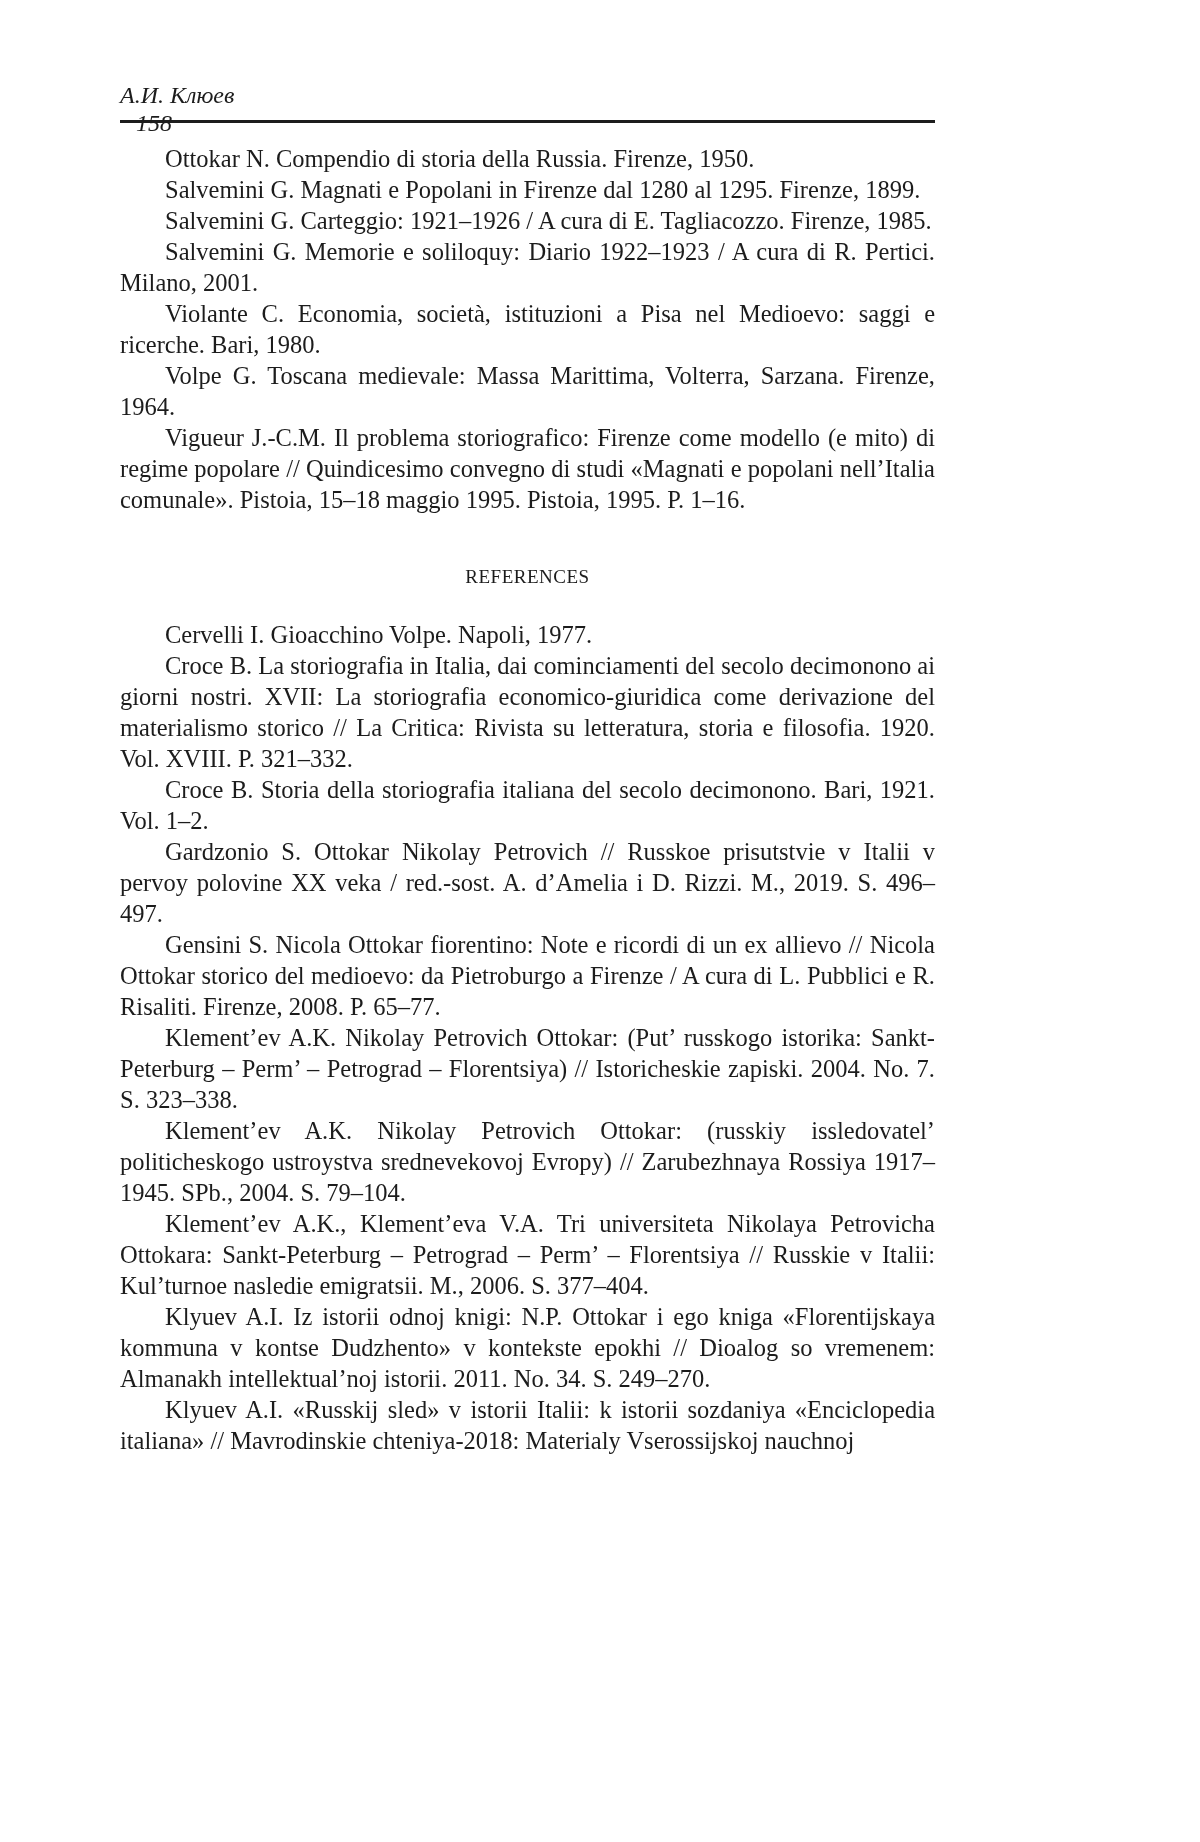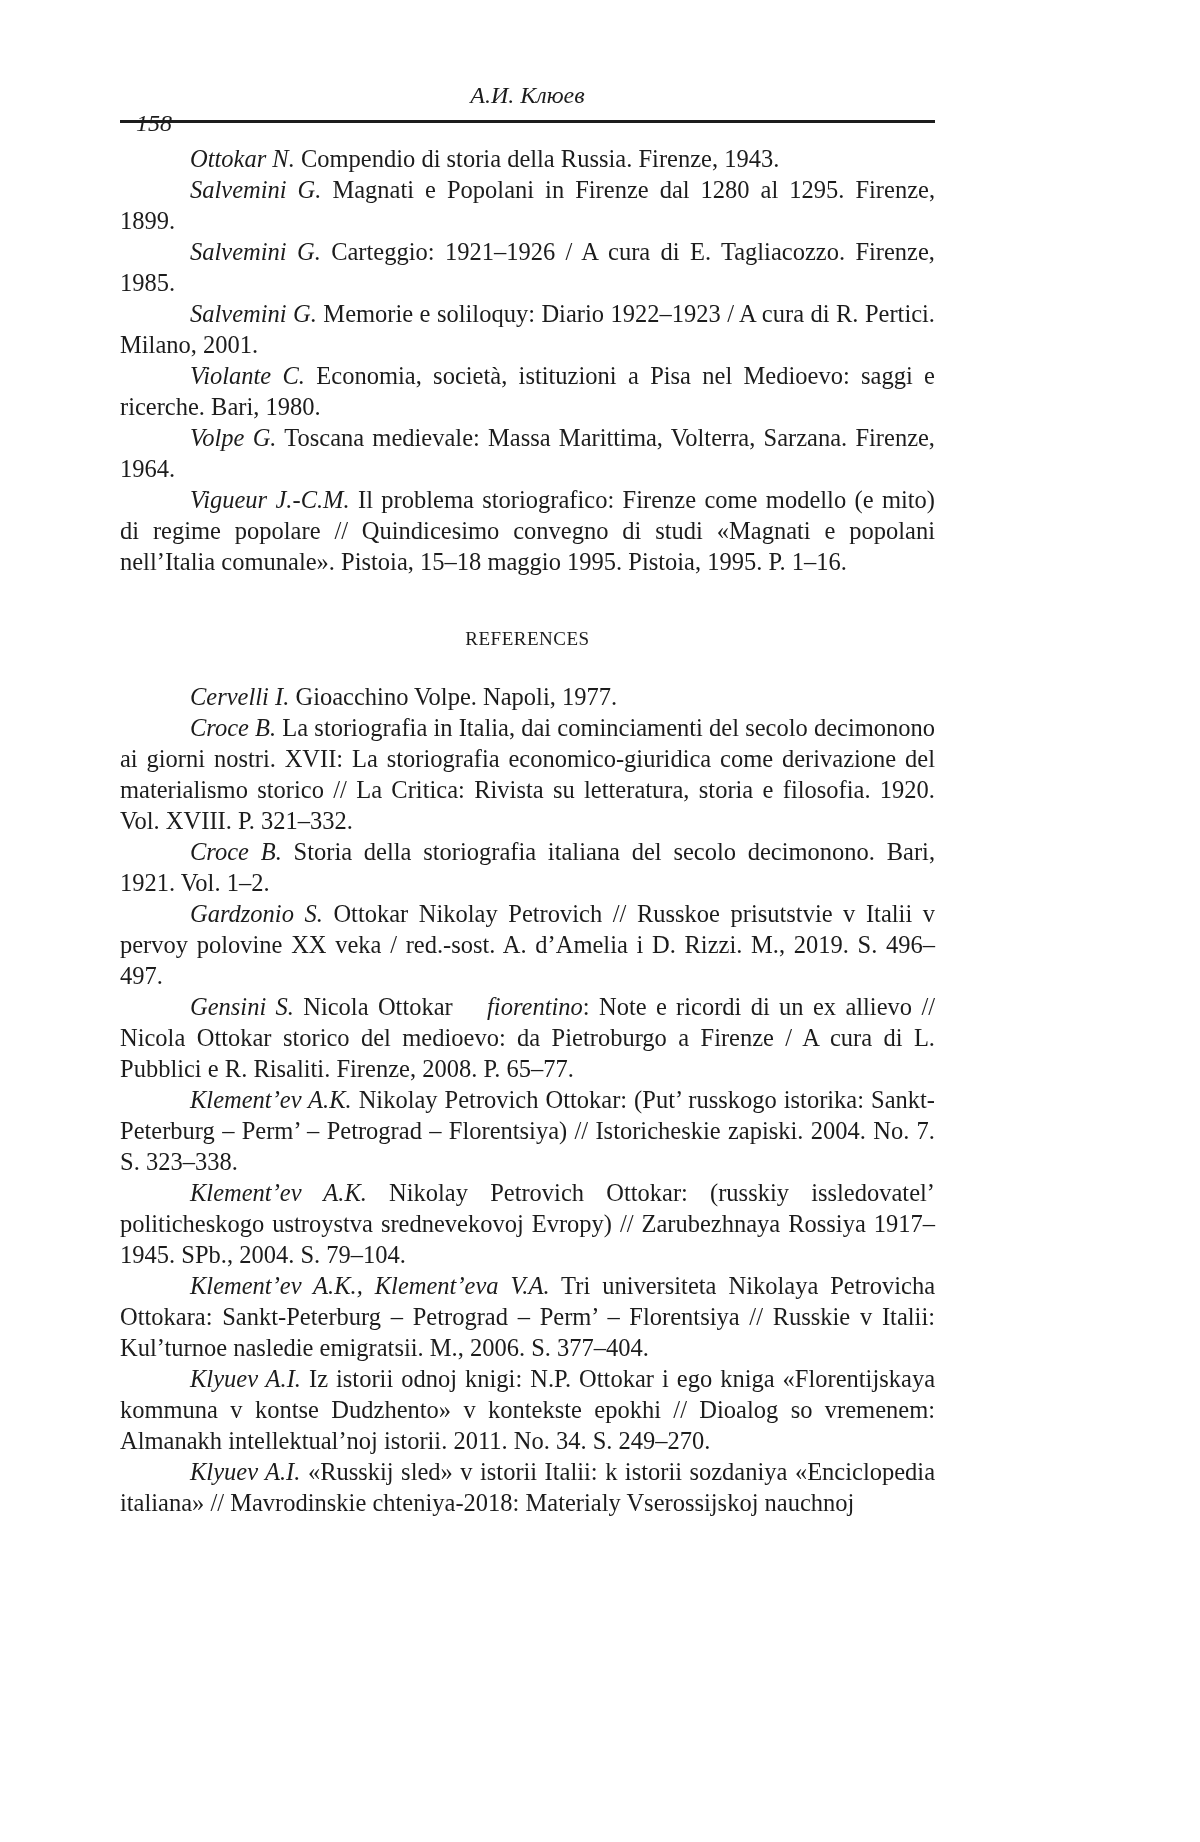--- a/index.html
+++ b/index.html
@@ -26,39 +26,37 @@
     line-height: 30px;
   }
   .page-number {
     position: absolute;
     left: 16px;
     top: 0;
     margin-top: 28px;
   }
   .running-title {
     display: block;
-    text-align: center;
+    text-align: left;
   }
   .header-rule {
     border-bottom: 3px solid #1d1d1d;
     margin-top: 6px;
   }
   .content {
     margin-top: 20px;
     font-size: 24.5px;
     line-height: 31px;
     text-align: justify;
   }
   .ref {
     margin: 0;
     text-indent: 45px;
   }
   .ref .it {
-    font-style: italic;
-    margin-left: 25px;
   }
   .section-heading {
     margin: 46px 0 27px 0;
     font-size: 19px;
     font-weight: normal;
     text-align: center;
     text-indent: 0;
     letter-spacing: 0.5px;
   }
 </style>
@@ -66,21 +64,21 @@
 <body>
 
 <div class="page">
   <header class="page-header">
     <span class="page-number">158</span>
     <span class="running-title">А.И. Клюев</span>
   </header>
   <div class="header-rule"></div>
   <main class="content">
       <section>
-        <p class="ref"><span class="it">Ottokar N.</span><span> Compendio di storia della Russia. Firenze, 1943.</span></p>
+        <p class="ref"><span class="it">Ottokar N.</span><span> Compendio di storia della Russia. Firenze, 1950.</span></p>
         <p class="ref"><span class="it">Salvemini G.</span><span> Magnati e Popolani in Firenze dal 1280 al 1295. Firenze, 1899.</span></p>
         <p class="ref"><span class="it">Salvemini G.</span><span> Carteggio: 1921–1926 / A cura di E. Tagliacozzo. Firenze, 1985.</span></p>
         <p class="ref"><span class="it">Salvemini G.</span><span> Memorie e soliloquy: Diario 1922–1923 / A cura di R. Pertici. Milano, 2001.</span></p>
         <p class="ref"><span class="it">Violante C.</span><span> Economia, società, istituzioni a Pisa nel Medioevo: saggi e ricerche. Bari, 1980.</span></p>
         <p class="ref"><span class="it">Volpe G.</span><span> Toscana medievale: Massa Marittima, Volterra, Sarzana. Firenze, 1964.</span></p>
         <p class="ref"><span class="it">Vigueur J.-C.M.</span><span> Il problema storiografico: Firenze come modello (e mito) di regime popolare // Quindicesimo convegno di studi «Magnati e popolani nell’Italia comunale». Pistoia, 15–18 maggio 1995. Pistoia, 1995. P. 1–16.</span></p>
       </section>
       <section>
         <h2 class="section-heading">REFERENCES</h2>
         <p class="ref"><span class="it">Cervelli I.</span><span> Gioacchino Volpe. Napoli, 1977.</span></p>

